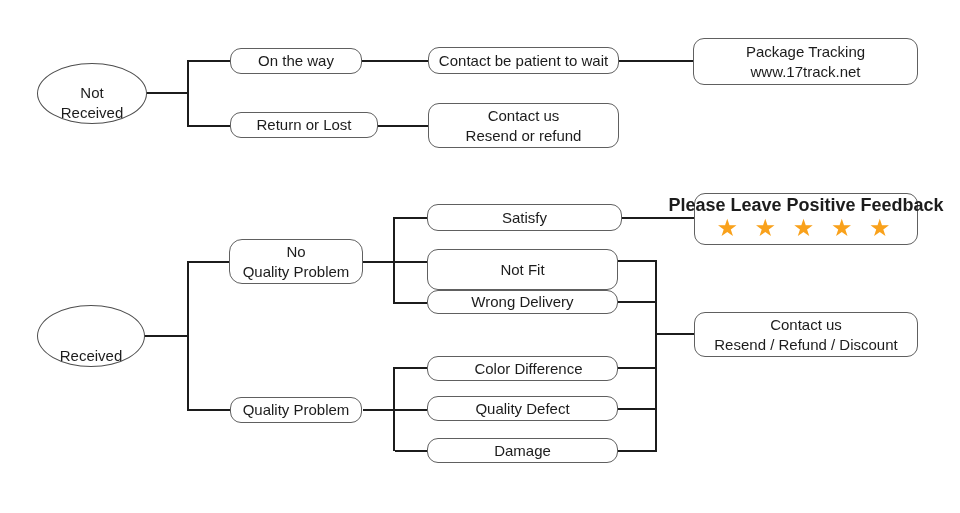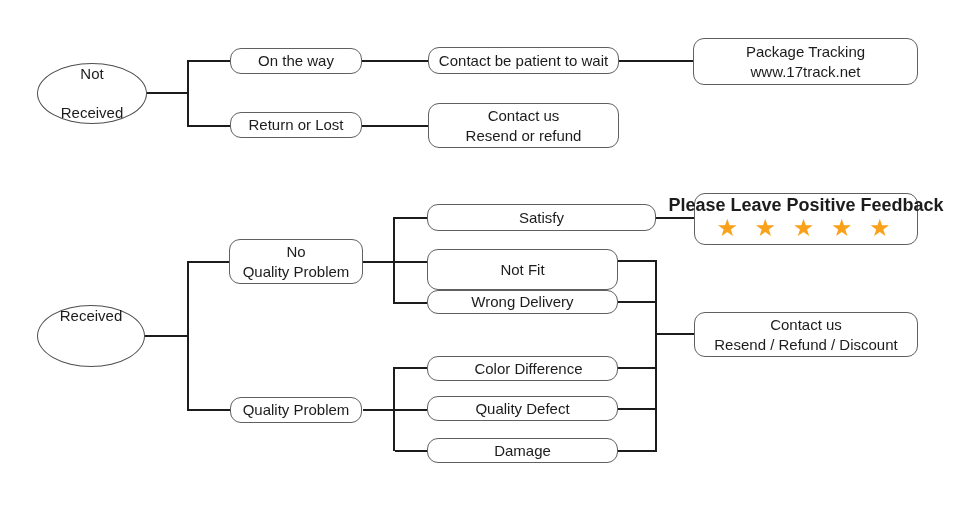--- a/index.html
+++ b/index.html
@@ -33,21 +33,21 @@
   }
   .ellipse {
     position: absolute;
     box-sizing: border-box;
     border: 1.5px solid #4f4f4f;
     border-radius: 50%;
     background: #ffffff;
     display: flex;
     flex-direction: column;
     align-items: center;
-    justify-content: space-between;
+    justify-content: flex-end;
     text-align: center;
     font-size: 15px;
     line-height: 20px;
     z-index: 2;
   }
   .hline { position: absolute; height: 2px; background: #1c1c1c; z-index: 1; }
   .vline { position: absolute; width: 2px; background: #1c1c1c; z-index: 1; }
   .feedback-label { font-size: 18px; font-weight: bold; line-height: 17px; }
   .stars {
     color: #f9a11b;
@@ -102,43 +102,43 @@
 
   <div class="box" style="left:428px; top:47px; width:191px; height:27px;">
     <span>Contact be patient to wait</span>
   </div>
 
   <div class="box" style="left:693px; top:38px; width:225px; height:47px;">
     <span>Package Tracking</span>
     <span>www.17track.net</span>
   </div>
 
-  <div class="box" style="left:230px; top:112px; width:132px; height:26px;">
+  <div class="box" style="left:230px; top:112px; width:148px; height:26px;">
     <span>Return or Lost</span>
   </div>
 
   <div class="box" style="left:428px; top:103px; width:191px; height:45px;">
     <span>Contact us</span>
     <span>Resend or refund</span>
   </div>
 
   <div class="ellipse" style="left:37px; top:305px; width:108px; height:62px;">
     <span>Received</span>
   </div>
 
-  <div class="box" style="left:229px; top:239px; width:134px; height:45px;">
+  <div class="box" style="left:229px; top:239px; width:134px; height:45px;border-radius:13px;">
     <span>No</span>
     <span>Quality Problem</span>
   </div>
 
   <div class="box" style="left:230px; top:397px; width:132px; height:26px;">
     <span>Quality Problem</span>
   </div>
 
-  <div class="box" style="left:427px; top:204px; width:229px; height:27px;">
+  <div class="box" style="left:427px; top:204px; width:195px; height:27px;">
     <span>Satisfy</span>
   </div>
 
   <div class="box" style="left:427px; top:249px; width:191px; height:41px;">
     <span>Not Fit</span>
   </div>
 
   <div class="box" style="left:427px; top:290px; width:191px; height:24px;">
     <span>Wrong Delivery</span>
   </div>

